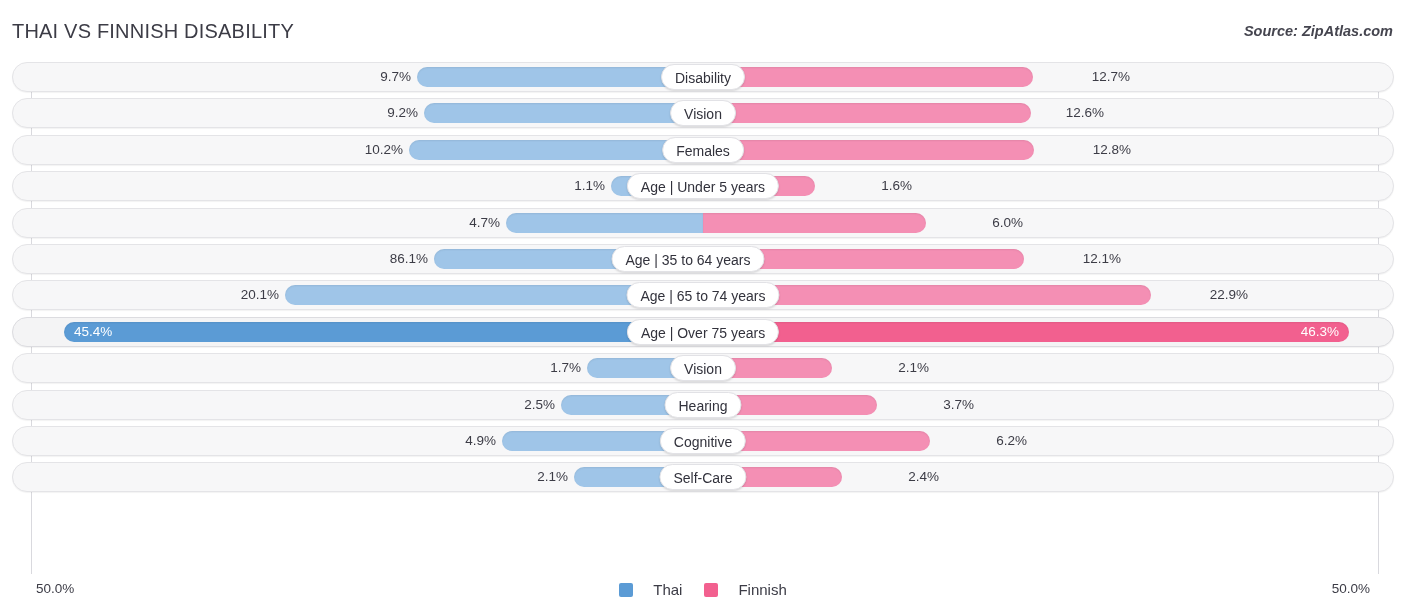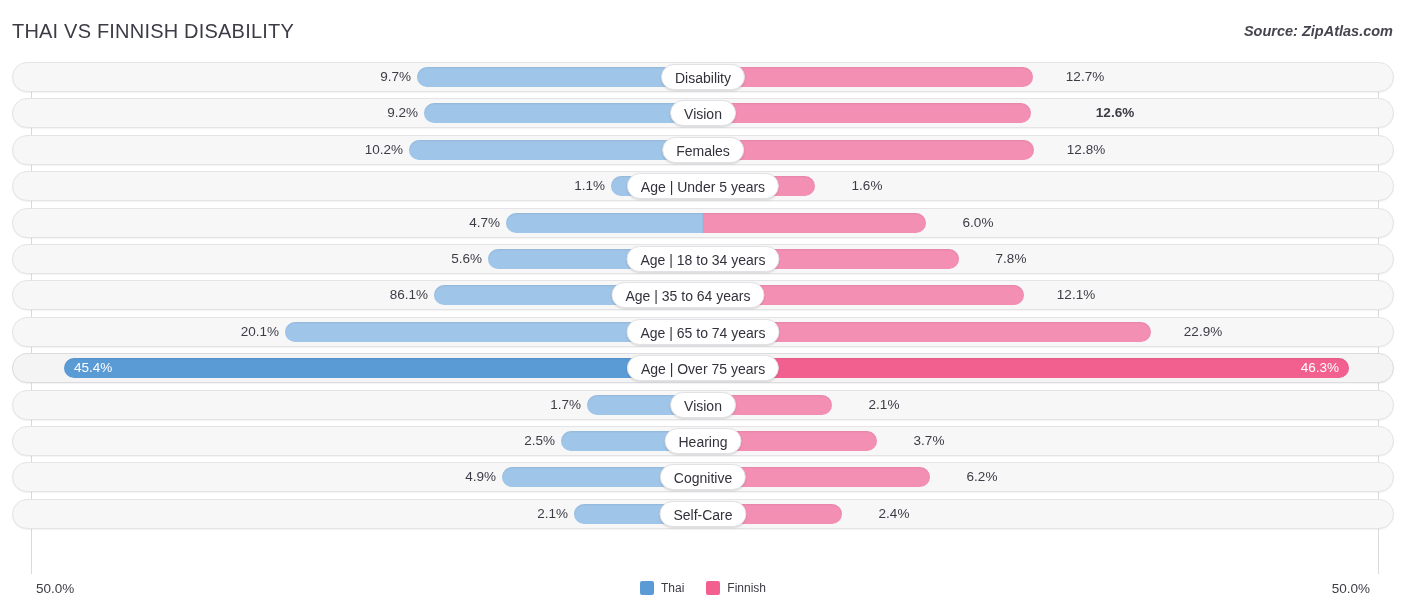--- a/index.html
+++ b/index.html
@@ -121,21 +121,21 @@
   .val {
     position: absolute;
     top: 0;
     height: 30px;
     line-height: 30px;
     font-size: 13.5px;
     color: #3c3c46;
     white-space: nowrap;
   }
   .val.left  { text-align: right; }
-  .val.right { text-align: center; }
+  .val.right { text-align: right; }
   .val.inside { color: #ffffff; }
 
   
   .center-pill {
     position: absolute;
     top: 2px;
     height: 26px;
     line-height: 26px;
     transform: translateX(-50%);
     background: #ffffff;
@@ -173,22 +173,22 @@
     right: 0;
     top: 7px;
     display: flex;
     justify-content: center;
     align-items: center;
     gap: 22px;
   }
   .legend-item {
     display: flex;
     align-items: center;
-    gap: 7px;
-    font-size: 12px;
+    gap: 20px;
+    font-size: 15px;
     color: #3c3c46;
     white-space: nowrap;
   }
   .swatch {
     width: 14px;
     height: 14px;
     border-radius: 2px;
     display: inline-block;
   }
   .swatch.thai    { background: #5b9bd5; }
@@ -212,21 +212,21 @@
         <div class="bar right" style="left: 703px; width: 330px;"></div>
         <div class="val left" style="left: 321px; width: 90px;">9.7%</div>
         <div class="val right" style="left: 1040px; width: 90px;">12.7%</div>
         <div class="center-pill" style="left: 703px;">Disability</div>
       </div>
       <div class="row">
         <div class="track"></div>
         <div class="bar left" style="left: 424px; width: 279px;"></div>
         <div class="bar right" style="left: 703px; width: 328px;"></div>
         <div class="val left" style="left: 328px; width: 90px;">9.2%</div>
-        <div class="val right" style="left: 1070px; width: 90px; font-weight: bold;">12.6%</div>
+        <div class="val right" style="left: 1014px; width: 90px;">12.6%</div>
         <div class="center-pill" style="left: 703px;">Vision</div>
       </div>
       <div class="row">
         <div class="track"></div>
         <div class="bar left" style="left: 409px; width: 294px;"></div>
         <div class="bar right" style="left: 703px; width: 331px;"></div>
         <div class="val left" style="left: 313px; width: 90px;">10.2%</div>
         <div class="val right" style="left: 1041px; width: 90px;">12.8%</div>
         <div class="center-pill" style="left: 703px;">Females</div>
       </div>
@@ -237,28 +237,20 @@
         <div class="val left" style="left: 515px; width: 90px;">1.1%</div>
         <div class="val right" style="left: 822px; width: 90px;">1.6%</div>
         <div class="center-pill" style="left: 703px;">Age | Under 5 years</div>
       </div>
       <div class="row">
         <div class="track"></div>
         <div class="bar left" style="left: 506px; width: 197px;"></div>
         <div class="bar right" style="left: 703px; width: 223px;"></div>
         <div class="val left" style="left: 410px; width: 90px;">4.7%</div>
         <div class="val right" style="left: 933px; width: 90px;">6.0%</div>
-      </div>
-      <div class="row">
-        <div class="track"></div>
-        <div class="bar left" style="left: 488px; width: 215px;"></div>
-        <div class="bar right" style="left: 703px; width: 256px;"></div>
-        <div class="val left" style="left: 392px; width: 90px;">5.6%</div>
-        <div class="val right" style="left: 966px; width: 90px;">7.8%</div>
-        <div class="center-pill" style="left: 703px;">Age | 18 to 34 years</div>
       </div>
       <div class="row">
         <div class="track"></div>
         <div class="bar left" style="left: 434px; width: 269px;"></div>
         <div class="bar right" style="left: 703px; width: 321px;"></div>
         <div class="val left" style="left: 338px; width: 90px;">86.1%</div>
         <div class="val right" style="left: 1031px; width: 90px;">12.1%</div>
         <div class="center-pill" style="left: 688px;">Age | 35 to 64 years</div>
       </div>
       <div class="row">

